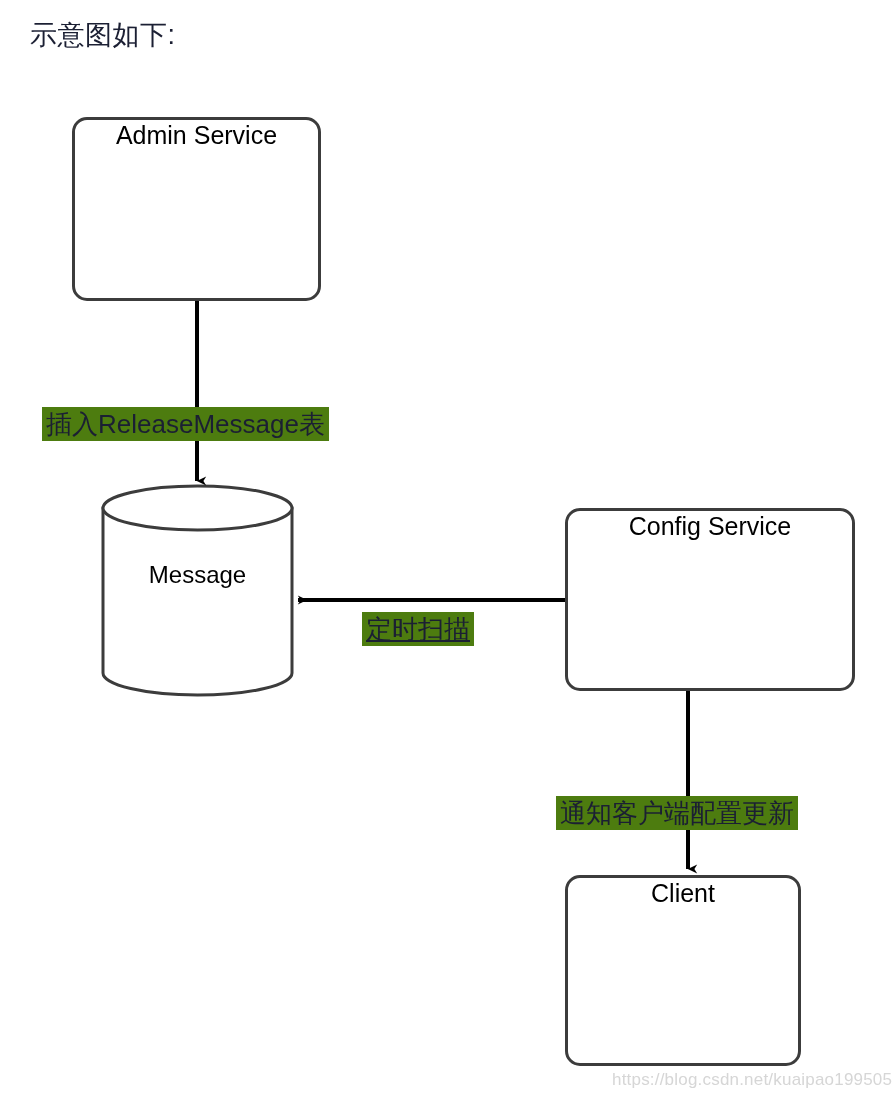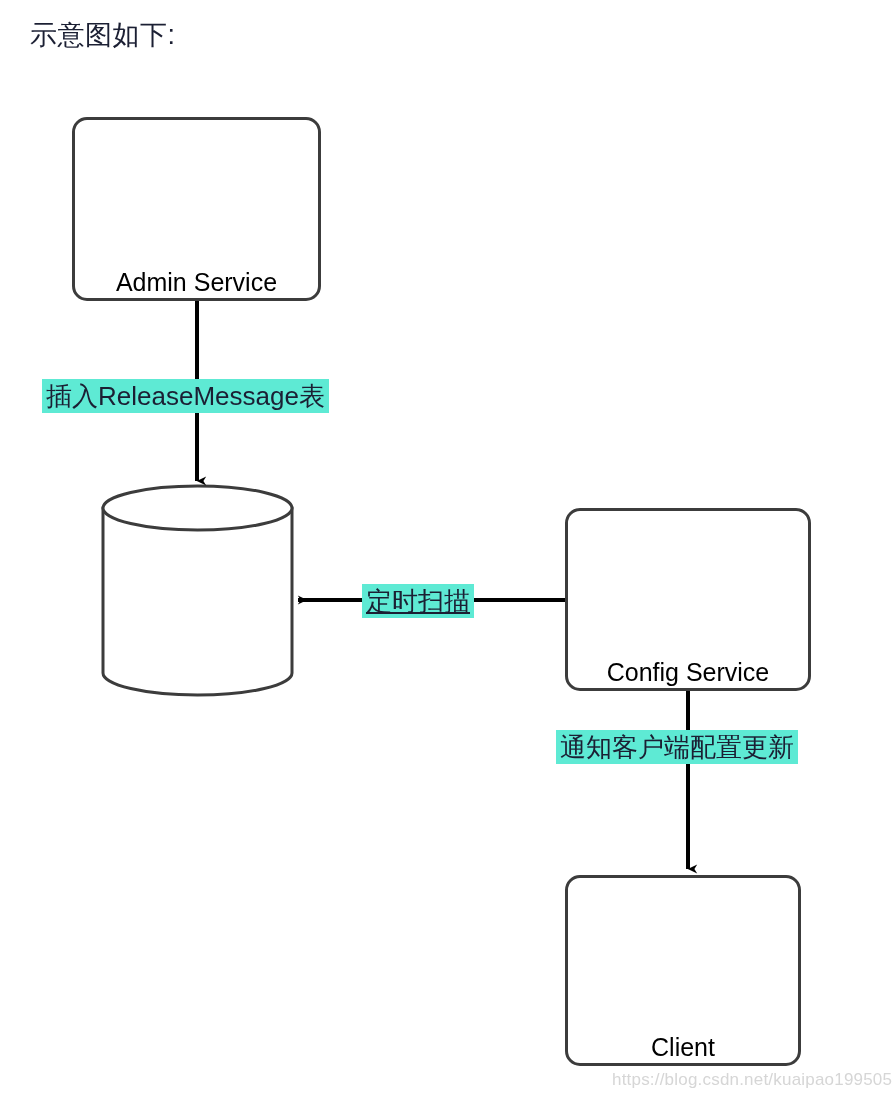--- a/index.html
+++ b/index.html
@@ -35,33 +35,33 @@
   }
 
   
   .node-box {
     position: absolute;
     box-sizing: border-box;
     background: #ffffff;
     border: 3px solid #3c3c3c;
     border-radius: 15px;
     display: flex;
-    align-items: flex-end;
+    align-items: flex-start;
     justify-content: center;
   }
   .node-box .node-label {
     font-size: 25px;
     color: #000000;
     text-align: center;
     line-height: 1.25;
     white-space: nowrap;
   }
 
   #box-admin    { left: 72px;  top: 117px; width: 249px; height: 184px; }
-  #box-config   { left: 565px; top: 508px; width: 246px; height: 183px; }
+  #box-config   { left: 565px; top: 508px; width: 290px; height: 183px; }
   #box-client   { left: 565px; top: 875px; width: 236px; height: 191px; }
 
   
   #db-release {
     position: absolute;
     left: 103px;
     top: 486px;
     width: 189px;
     height: 209px;
   }
@@ -77,27 +77,28 @@
     z-index: 3;
     pointer-events: none;
   }
 
   
   .edge-label {
     position: absolute;
     font-size: 26px;
     line-height: 32px;
     color: #1b1f33;
-    background: #5eead4;
+    background: #4d7c0f;
     white-space: nowrap;
     padding: 1px 4px;
+    margin-top: 28px;
   }
   #label-insert  { left: 42px;  top: 379px; }
   #label-scan    { left: 362px; top: 584px; text-decoration: underline; }
-  #label-notify  { left: 556px; top: 730px; }
+  #label-notify  { left: 556px; top: 768px; }
 
   
   .watermark {
     position: absolute;
     left: 612px;
     top: 1070px;
     font-size: 17px;
     color: #d6d6d6;
     letter-spacing: 0.2px;
     white-space: nowrap;
@@ -135,20 +136,21 @@
 </svg>
 
 <div class="heading">示意图如下:</div>
 
 <div id="box-admin" class="node-box">
   <span class="node-label">Admin Service</span>
 </div>
 
 <div id="db-release">
   <div class="db-label">
+    <div>Message</div>
   </div>
 </div>
 
 <div id="box-config" class="node-box">
   <span class="node-label">Config Service</span>
 </div>
 
 <div id="box-client" class="node-box">
   <span class="node-label">Client</span>
 </div>

